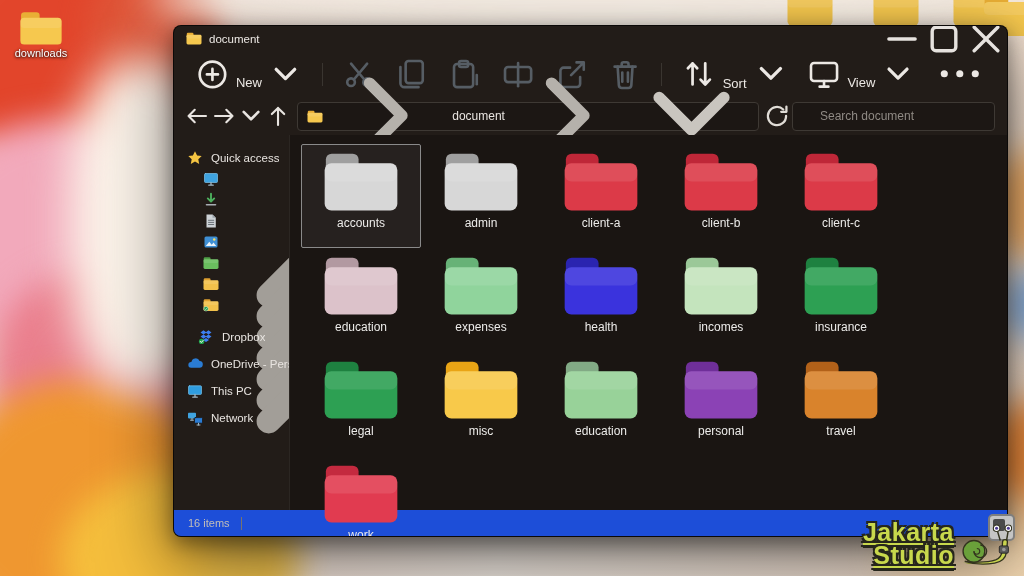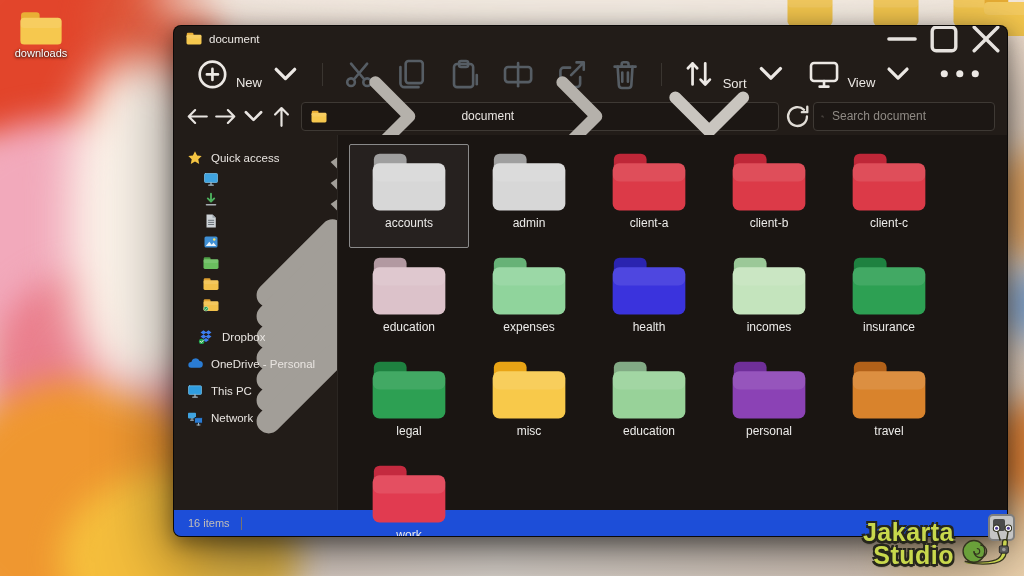--- a/index.html
+++ b/index.html
@@ -55,27 +55,27 @@
   .box { background:#1c1714; border:1px solid #3e3934; border-radius:4px; height:29px; display:flex; align-items:center; }
   .addr-box { margin-left:5px; width:478px; padding:0 9px; gap:7px; }
   .addr-box .wicon svg { width:16px; height:13px; display:block; }
   .crumb { font-size:12px; color:#e8e4e0; }
   .sep { color:#b5b1ab; display:flex; }
   .sep svg { width:9px; height:9px; }
   .end-chev { margin-left:auto; color:#c9c5bf; display:flex; }
   .end-chev svg { width:11px; height:11px; }
   .refresh-btn { width:29px; height:27px; margin-left:3px; display:flex; align-items:center; justify-content:center; color:#e0dcd6; background:none; border:none; }
   .refresh-btn svg { width:14px; height:14px; }
-  .search-box { margin-left:0; flex:1; margin-right:2px; padding:0 7px; gap:8px; color:#938e88; }
+  .search-box { margin-left:0; flex:1; margin-right:2px; padding:0 19px; gap:8px; color:#938e88; }
   .search-box svg { width:13px; height:13px; }
   .search-box input { flex:1; background:none; border:none; outline:none; color:#c6c2bc; font-size:12px; font-family:inherit; }
   .search-box input::placeholder { color:#8f8a84; }
 
   .body-row { flex:1; display:flex; min-height:0; }
-  .sidebar { width:164px; flex:0 0 auto; padding-top:12px; border-right:1px solid #2b2622; overflow:hidden; }
+  .sidebar { width:116px; flex:0 0 auto; padding-top:12px; border-right:1px solid #2b2622; overflow:hidden; }
   .side-item { display:flex; align-items:center; height:21px; padding-left:13px; gap:8px; color:#e8e4e0; font-size:11.5px; white-space:nowrap; }
   .side-item.lvl1 { padding-left:29px; }
   .side-item.drives { height:27px; }
   .side-item.first-drive { margin-top:8px;margin-left:11px; }
   .sicon { width:16px; height:16px; flex:0 0 auto; display:flex; align-items:center; justify-content:center; }
   .sicon svg { width:16px; height:16px; display:block; }
   .slabel { overflow:hidden; text-overflow:clip; }
   .pin { margin-left:auto; margin-right:10px; color:#a29e98; flex:0 0 auto; display:flex; }
   .pin svg { width:11px; height:11px; }
 
@@ -87,21 +87,21 @@
   .flabel { margin-top:3px; font-size:12px; color:#ecebe9; }
 
   .statusbar { height:26px; flex:0 0 auto; display:flex; align-items:center; padding-left:14px; gap:11px; background:#1d4ed8; font-size:11px; color:#c2beb8; }
   .status-divider { width:1px; height:13px; background:#77736d; }
 
   
   .wm-square { position:absolute; right:9px; bottom:35px; width:27px; height:27px; background:#c4c4c4; border:2px solid #7e7e7e; border-radius:5px; z-index:48; }
   .wm-square .inner { width:12px; height:12px; margin:3px; background:#4a4a4a; border-radius:2px; }
   .watermark { position:absolute; right:12px; bottom:8px; z-index:50; display:flex; align-items:flex-end; gap:0; }
   .wm-text { text-align:right; font-weight:bold; color:#c8d84c; font-size:25px; line-height:.95; letter-spacing:.5px;
-    text-shadow:-2px -2px 0 #26261c, 2px -2px 0 #26261c, -2px 2px 0 #26261c, 2px 2px 0 #26261c, 0 3px 1px #26261c; }
+    text-shadow:-2px -2px 0 #26261c, 2px -2px 0 #26261c, -2px 2px 0 #26261c, 2px 2px 0 #26261c, 0 3px 1px #26261c;text-decoration:underline; }
   .wm-text span { display:block; }
   .snail svg { width:58px; height:46px; display:block; }
 </style>
 </head>
 <body>
 
 <div id="stage">
 
   <div>
     <div class="blob b1"></div>

